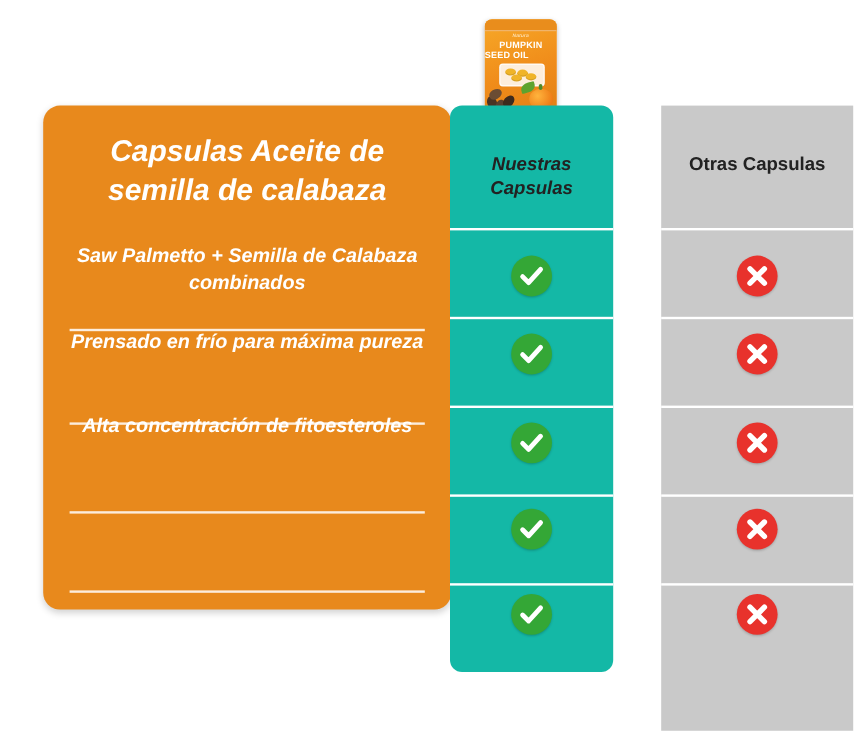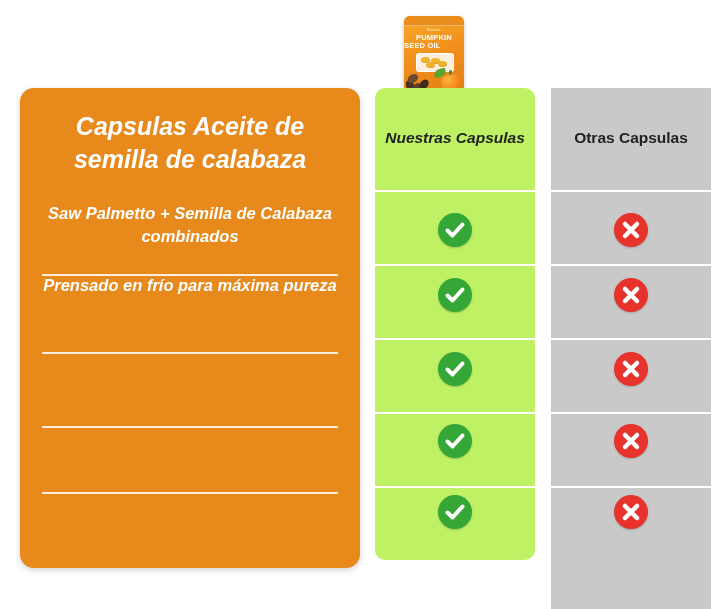--- a/index.html
+++ b/index.html
@@ -147,34 +147,34 @@
     height: 5px;
     background: rgba(0,0,0,.08);
   }
 
   
   .col {
     position: absolute;
     box-sizing: border-box;
   }
   .col-main {
-    left: 20px;
+    left: 36px;
     top: 88px;
     width: 340px;
-    height: 480px;
+    height: 420px;
     background: #E8891C;
     border-radius: 14px;
     box-shadow: 0 2px 6px rgba(0,0,0,.18);
   }
   .col-ours {
     left: 375px;
     top: 88px;
-    width: 160px;
+    width: 136px;
     height: 472px;
-    background: #bef264;
+    background: #14b8a6;
     border-radius: 10px;
   }
   .col-others {
     left: 551px;
     top: 88px;
     width: 160px;
     height: 592px;
     background: #C9C9C9;
     border-radius: 0;
     text-decoration: underline;
@@ -281,20 +281,21 @@
   <div class="col col-main">
     <div class="main-title">Capsulas Aceite de semilla de calabaza</div>
 
     <div class="divider" style="top:186px;"></div>
     <div class="divider" style="top:264px;"></div>
     <div class="divider" style="top:338px;"></div>
     <div class="divider" style="top:404px;"></div>
 
     <div class="feat" style="top:114px;text-align:center;">Saw Palmetto + Semilla de Calabaza combinados</div>
     <div class="feat" style="top:186px;">Prensado en frío para máxima pureza</div>
+    <div class="feat" style="top:256px;">Alta concentración de fitoesteroles</div>
   </div>
 
   <div class="col col-ours">
     <div class="col-head">Nuestras Capsulas</div>
 
     <div class="sep" style="top:102px;"></div>
     <div class="sep" style="top:176px;"></div>
     <div class="sep" style="top:250px;"></div>
     <div class="sep" style="top:324px;"></div>
     <div class="sep" style="top:398px;"></div>

